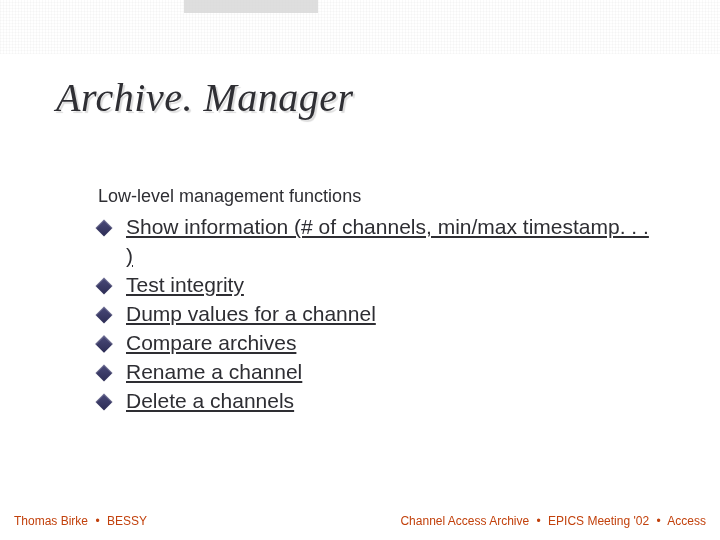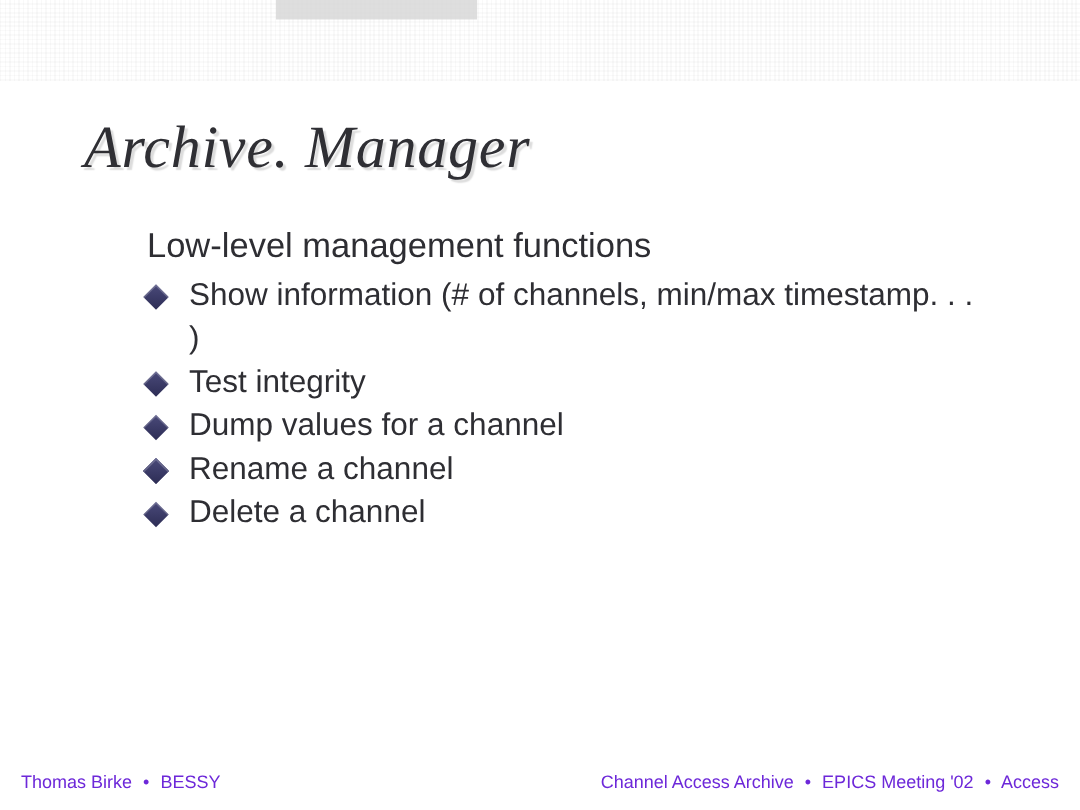--- a/index.html
+++ b/index.html
@@ -44,26 +44,28 @@
     letter-spacing: 0.5px;
   }
   .content {
     position: absolute;
     left: 98px;
     top: 150px;
     width: 560px;
     color: #2e2e33;
   }
   .intro {
-    font-size: 23px;
+    font-size: 18px;
     margin-bottom: 6px;
     font-family: Verdana, Geneva, sans-serif;
+    margin-top: 36px;
   }
   .bullets {
     list-style: none;
+    text-decoration: underline;
   }
   .bullets li {
     font-size: 21px;
     line-height: 1.38;
     padding-left: 28px;
     position: relative;
     font-family: Verdana, Geneva, sans-serif;
   }
   .dia {
     position: absolute;
@@ -76,44 +78,44 @@
     box-shadow: inset 1px 1px 0 rgba(255,255,255,0.2);
   }
   .footer {
     position: absolute;
     left: 0; right: 0;
     bottom: 12px;
     display: flex;
     justify-content: space-between;
     padding: 0 14px;
     font-size: 12px;
-    color: #6d28d9;
+    color: #c2410c;
     font-family: "Trebuchet MS", Verdana, sans-serif;
   }
   .footer .dot { margin: 0 4px; }
 </style>
 </head>
 <body>
 
 <div class="texture-top"></div>
 <div class="tab-shadow"></div>
 
 <h1 class="title">Archive. Manager</h1>
 
 <div class="content">
   <div class="intro">Low-level management functions</div>
   <ul class="bullets">
     <li><span class="dia"></span><span>Show information (# of channels, min/max timestamp. . . )</span></li>
     <li><span class="dia"></span><span>Test integrity</span></li>
     <li><span class="dia"></span><span>Dump values for a channel</span></li>
     <li><span class="dia"></span></li>
     <li><span class="dia"></span></li>
-    <li><span class="dia"></span></li>
+    <li><span class="dia"></span><span>Compare archives</span></li>
     <li><span class="dia"></span><span>Rename a channel</span></li>
-    <li><span class="dia"></span><span>Delete a channel</span></li>
+    <li><span class="dia"></span><span>Delete a channels</span></li>
   </ul>
 </div>
 
 <div class="footer">
   <div>
     <span>Thomas Birke</span>
     <span class="dot">•</span>
     <span>BESSY</span>
   </div>
   <div>

